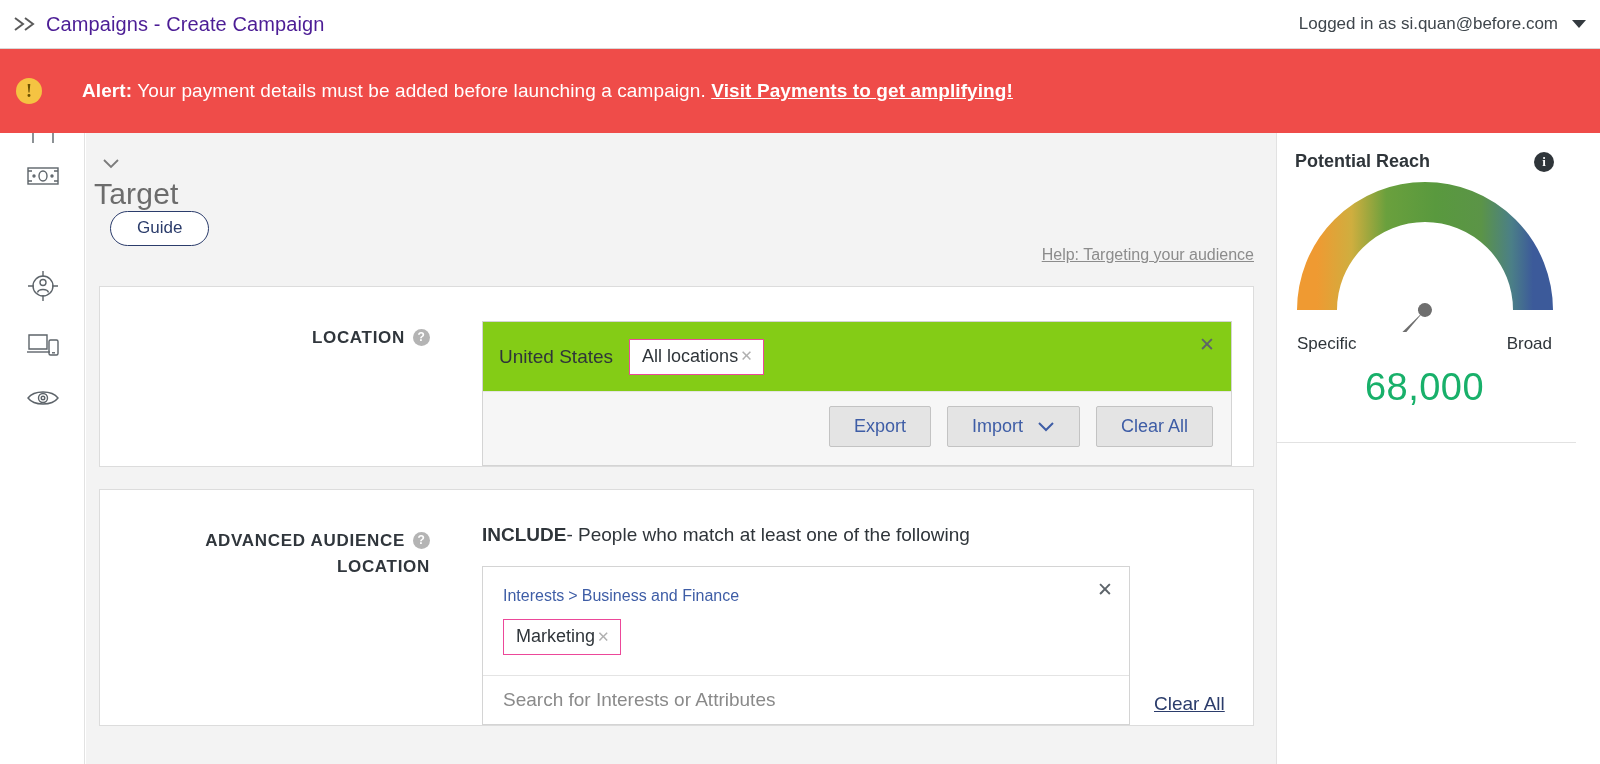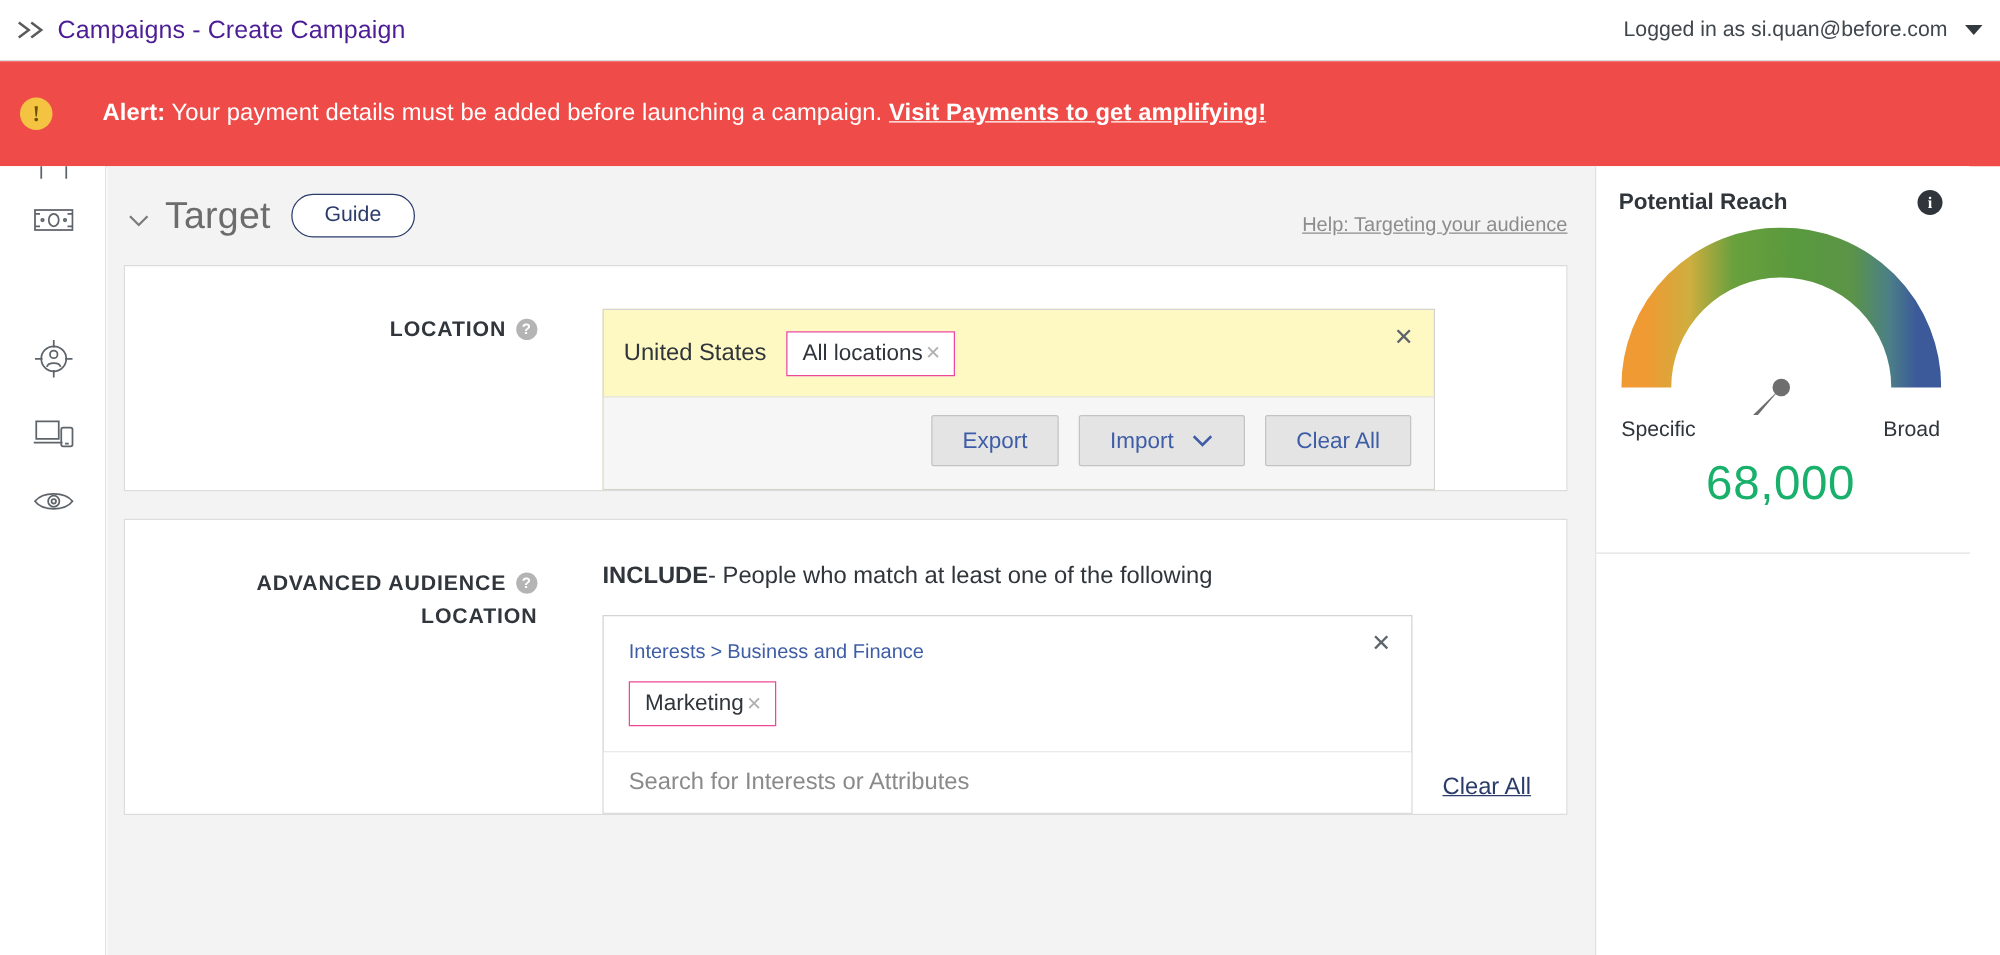--- a/index.html
+++ b/index.html
@@ -77,22 +77,23 @@
   .rail-spacer-c { height: 24px; }
   .rail-spacer-d { height: 24px; }
 
   
   .main {
     position: absolute; left: 86px; top: 133px;
     width: 1190px; height: 631px;
     background: #f3f3f3; overflow: hidden;
   }
   .section-head {
-    display: flex; align-items: flex-end;
+    display: flex; align-items: flex-start;
     padding: 22px 22px 0 8px;
+    flex-direction: column;
   }
   .chev-down {
     width: 22px; height: 22px; margin-right: 10px; margin-left: 6px;
     display: flex; align-items: flex-start; justify-content: center;
     color: #7b7b7b;
   }
   .section-title {
     font-size: 30px; color: #6c6c6c; font-weight: 400; letter-spacing: 0.2px;
   }
   .guide-pill {
@@ -127,21 +128,21 @@
     display: inline-flex; align-items: center; justify-content: center;
     width: 17px; height: 17px; border-radius: 50%;
     background: #b4b4b4; color: #ffffff;
     font-size: 12px; font-weight: 700; line-height: 1;
     vertical-align: 2px; margin-left: 8px;
     font-family: "Liberation Sans", sans-serif;
   }
   .card-body { flex: 1; padding: 34px 0 0 52px; }
 
   
-  .loc-box { width: 666px; border: 1px solid #d4d4d4; background: #fef9c3; }
+  .loc-box { width: 750px; border: 1px solid #d4d4d4; background: #84cc16; }
   .loc-top {
     position: relative;
     display: flex; align-items: center;
     padding: 16px 18px 16px 16px; min-height: 70px;
     border-bottom: 1px solid #e4e4e4;
   }
   .loc-country { font-size: 19px; color: #2f353a; font-weight: 400; }
   .chip {
     margin-left: 16px;
     border: 1px solid #ec4899; background: #ffffff;

